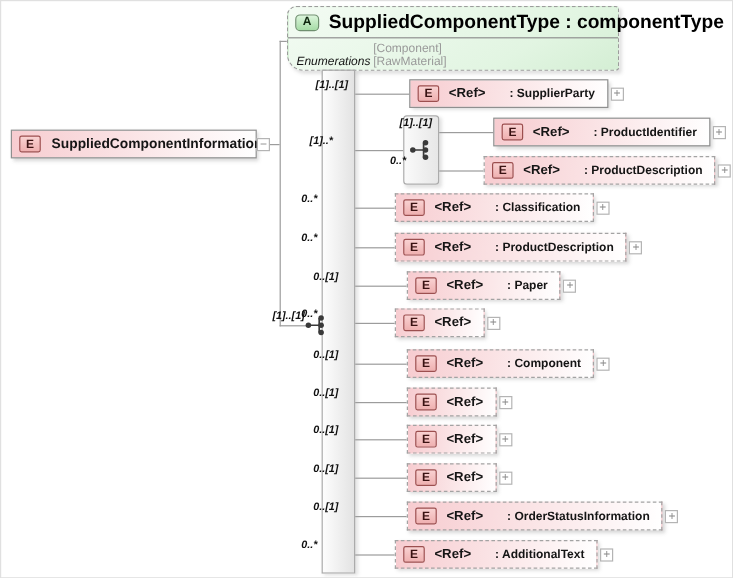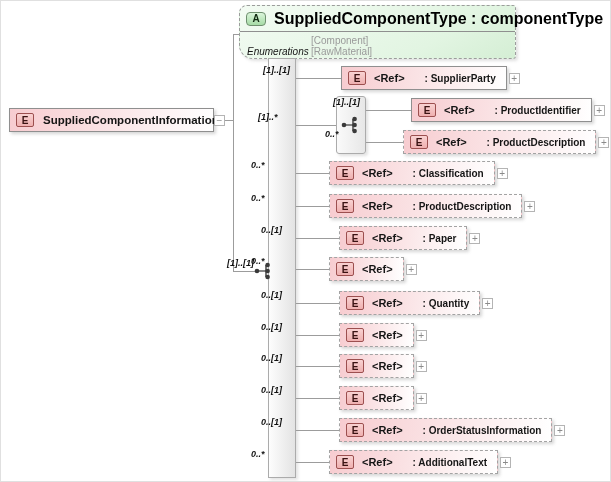--- a/index.html
+++ b/index.html
@@ -172,21 +172,21 @@
         <span class="ref">&lt;Ref&gt;</span>
       </div>
       <div class="plus">+</div>
     </div>
     <div class="cline" style="left: 295px; top: 302px; width: 43px;"></div>
     <div class="card" style="left: 260px; top: 289px; width: 70px;">0..[1]</div>
     <div class="elem-row" style="left: 338px; top: 290px;">
       <div class="ebox opt">
         <span class="eicon">E</span>
         <span class="ref">&lt;Ref&gt;</span>
-        <span class="ename">: Quantity</span>
+        <span class="ename">: Component</span>
       </div>
       <div class="plus">+</div>
     </div>
     <div class="cline" style="left: 295px; top: 334px; width: 43px;"></div>
     <div class="card" style="left: 260px; top: 321px; width: 70px;">0..[1]</div>
     <div class="elem-row" style="left: 338px; top: 322px;">
       <div class="ebox opt">
         <span class="eicon">E</span>
         <span class="ref">&lt;Ref&gt;</span>
       </div>

